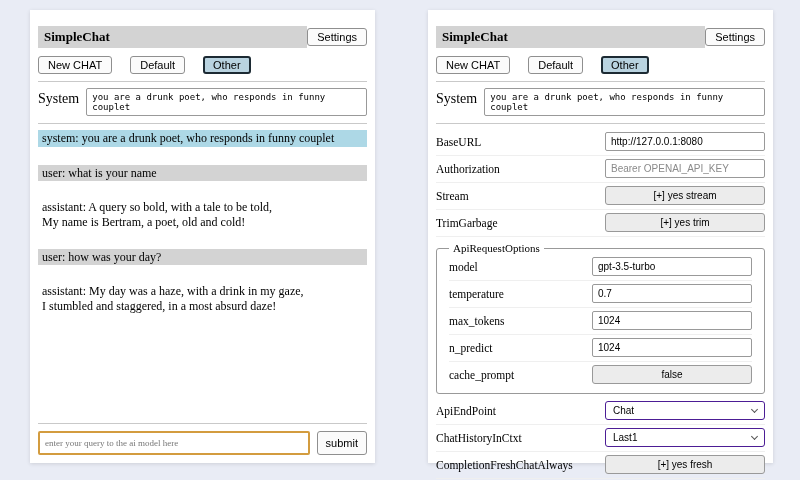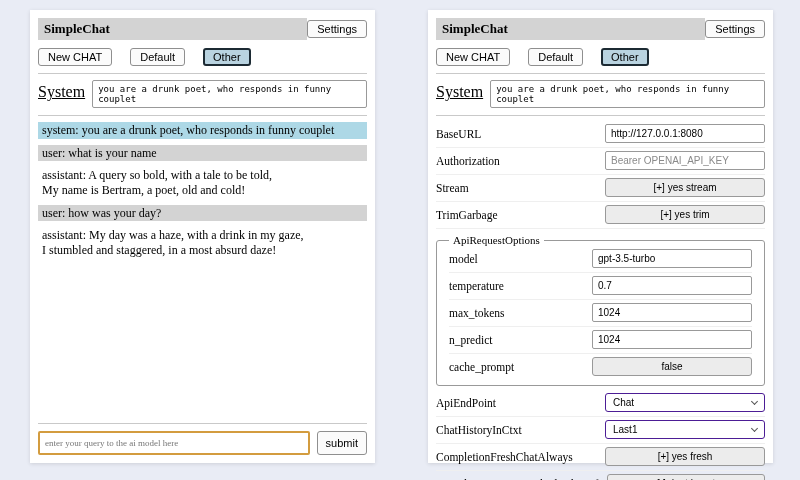--- a/index.html
+++ b/index.html
@@ -1,34 +1,34 @@
 <!DOCTYPE html>
 <html><head>
 <meta charset="utf-8">
 <style>
   * { margin:0; padding:0; box-sizing:border-box; }
   html,body { width:800px; height:480px; overflow:hidden; }
   body { background:#e9ecf5; font-family:"Liberation Serif", serif; }
   .page { display:flex; gap:53px; padding:10px 0 0 30px; width:800px; height:480px; }
   .panel { width:345px; height:453px; background:#ffffff; padding:8px; display:flex; flex-direction:column; box-shadow:0 1px 4px rgba(0,0,0,0.12); }
 
-  .titlebar { display:flex; align-items:center; }
+  .titlebar { display:flex; align-items:center;margin-top:8px; }
   .title { flex:1; background:#d3d3d3; font-weight:bold; font-size:13px; padding:3px 6px; color:#000; }
   .btn { font-family:"Liberation Sans", sans-serif; font-size:11px; background:#fbfbfb; border:1px solid #8f8f8f; border-radius:3px; padding:2px 9px; color:#000; cursor:pointer; }
   .sessions { display:flex; gap:18px; margin-top:8px; }
   .btn.active { background:#b9d3e0; border:2px solid #1c2a33; padding:1px 8px; }
 
   hr.divider { border:none; border-top:1px solid #c9c9c9; margin:7px 0 5px; }
 
   .system-row { display:flex; gap:7px; margin-top:1px; }
-  .system-row label { font-size:16px; padding-top:3px;text-decoration:underline; }
+  .system-row label { font-size:14px; padding-top:3px; }
   .system-row textarea { flex:1; height:28px; resize:none; font-family:"DejaVu Sans Mono", monospace; font-size:9px; border:1px solid #999; border-radius:2px; padding:3px 5px; color:#000; overflow:hidden; }
 
   .chat-list { flex:1; overflow:hidden; margin-top:1px; }
-  .msg { margin-bottom:6px; padding:1px 4px; font-size:12px; line-height:1.22; white-space:pre-line; color:#000; }
+  .msg { margin-bottom:18px; padding:1px 4px; font-size:12px; line-height:1.22; white-space:pre-line; color:#000; }
   .msg.role-system { background:#add8e6; }
   .msg.role-user { background:#d3d3d3; }
 
   .query-row { display:flex; gap:7px; align-items:center; margin-top:2px; }
   .query-input { flex:1; height:24px; font-family:Liberation Serif, serif; font-size:9px; border:1px solid #999; border-radius:2px; padding:2px 5px; color:#333; }
   .query-input.focused { border:2px solid #d39c3f; }
   .query-input::placeholder { color:#777; }
   .submit-btn { padding:5px 8px; }
 
   .set-row { display:flex; align-items:center; justify-content:space-between; padding:3px 0 4px; border-bottom:1px solid #efefef; }

